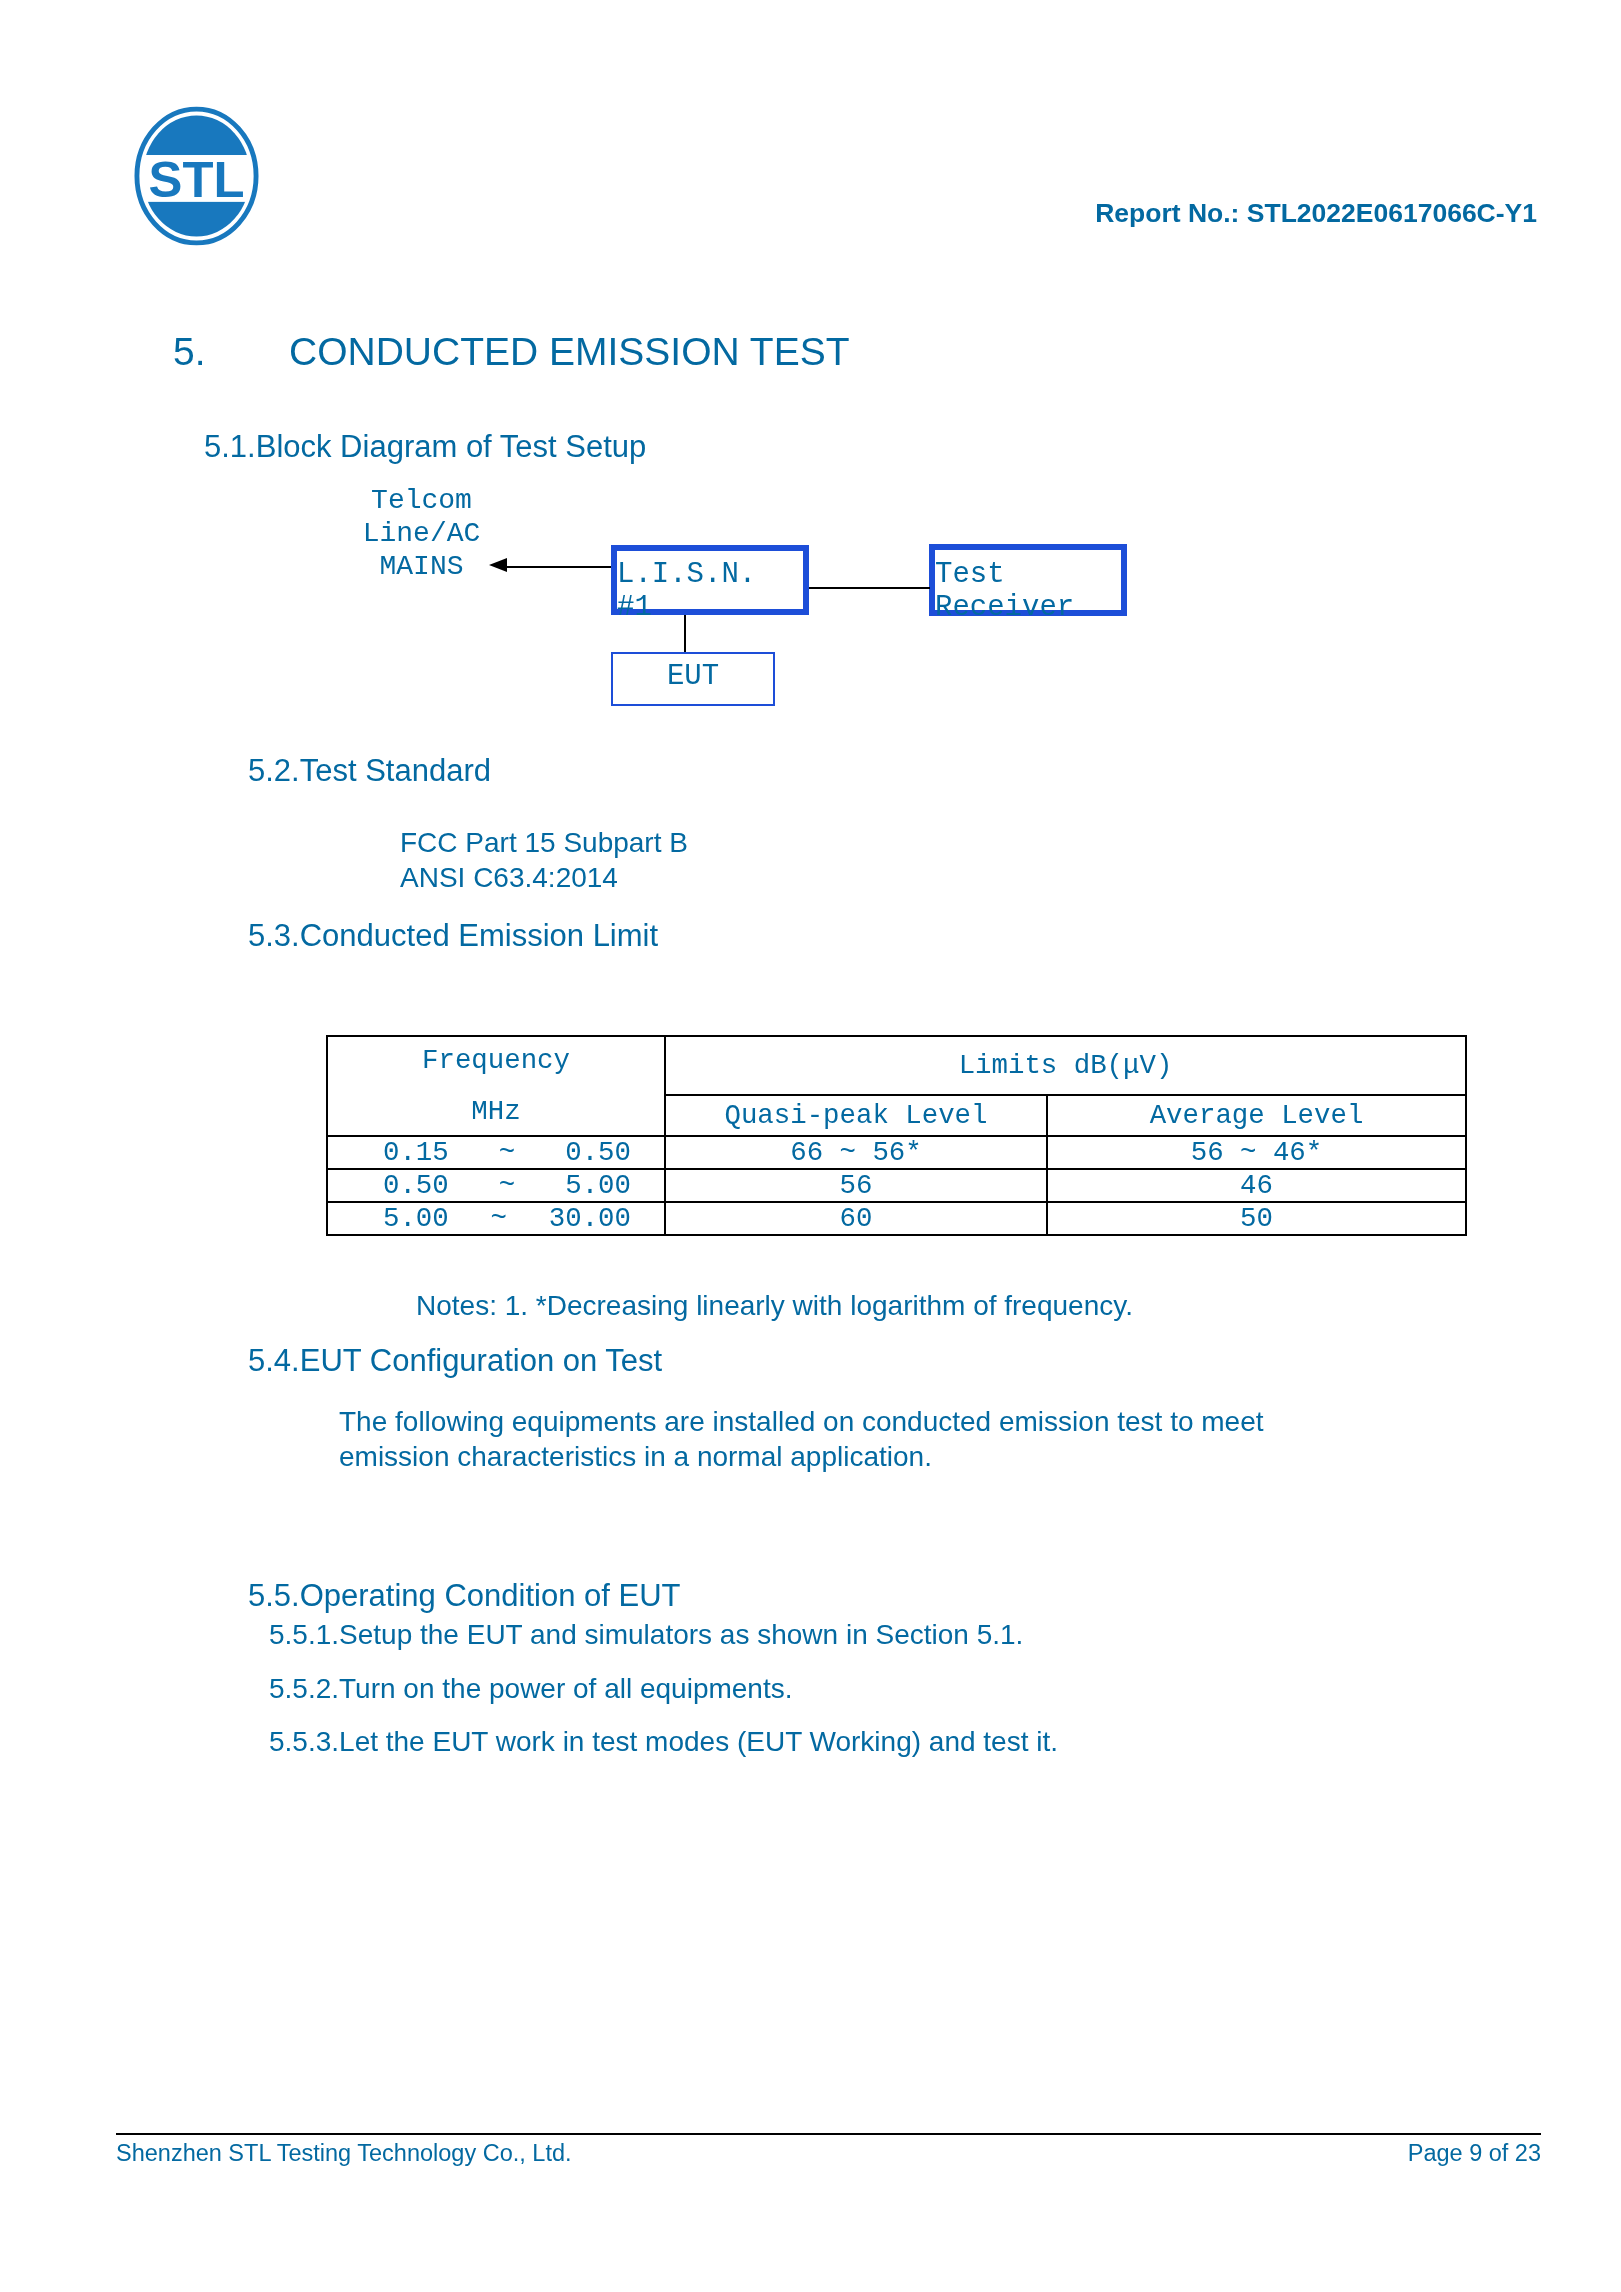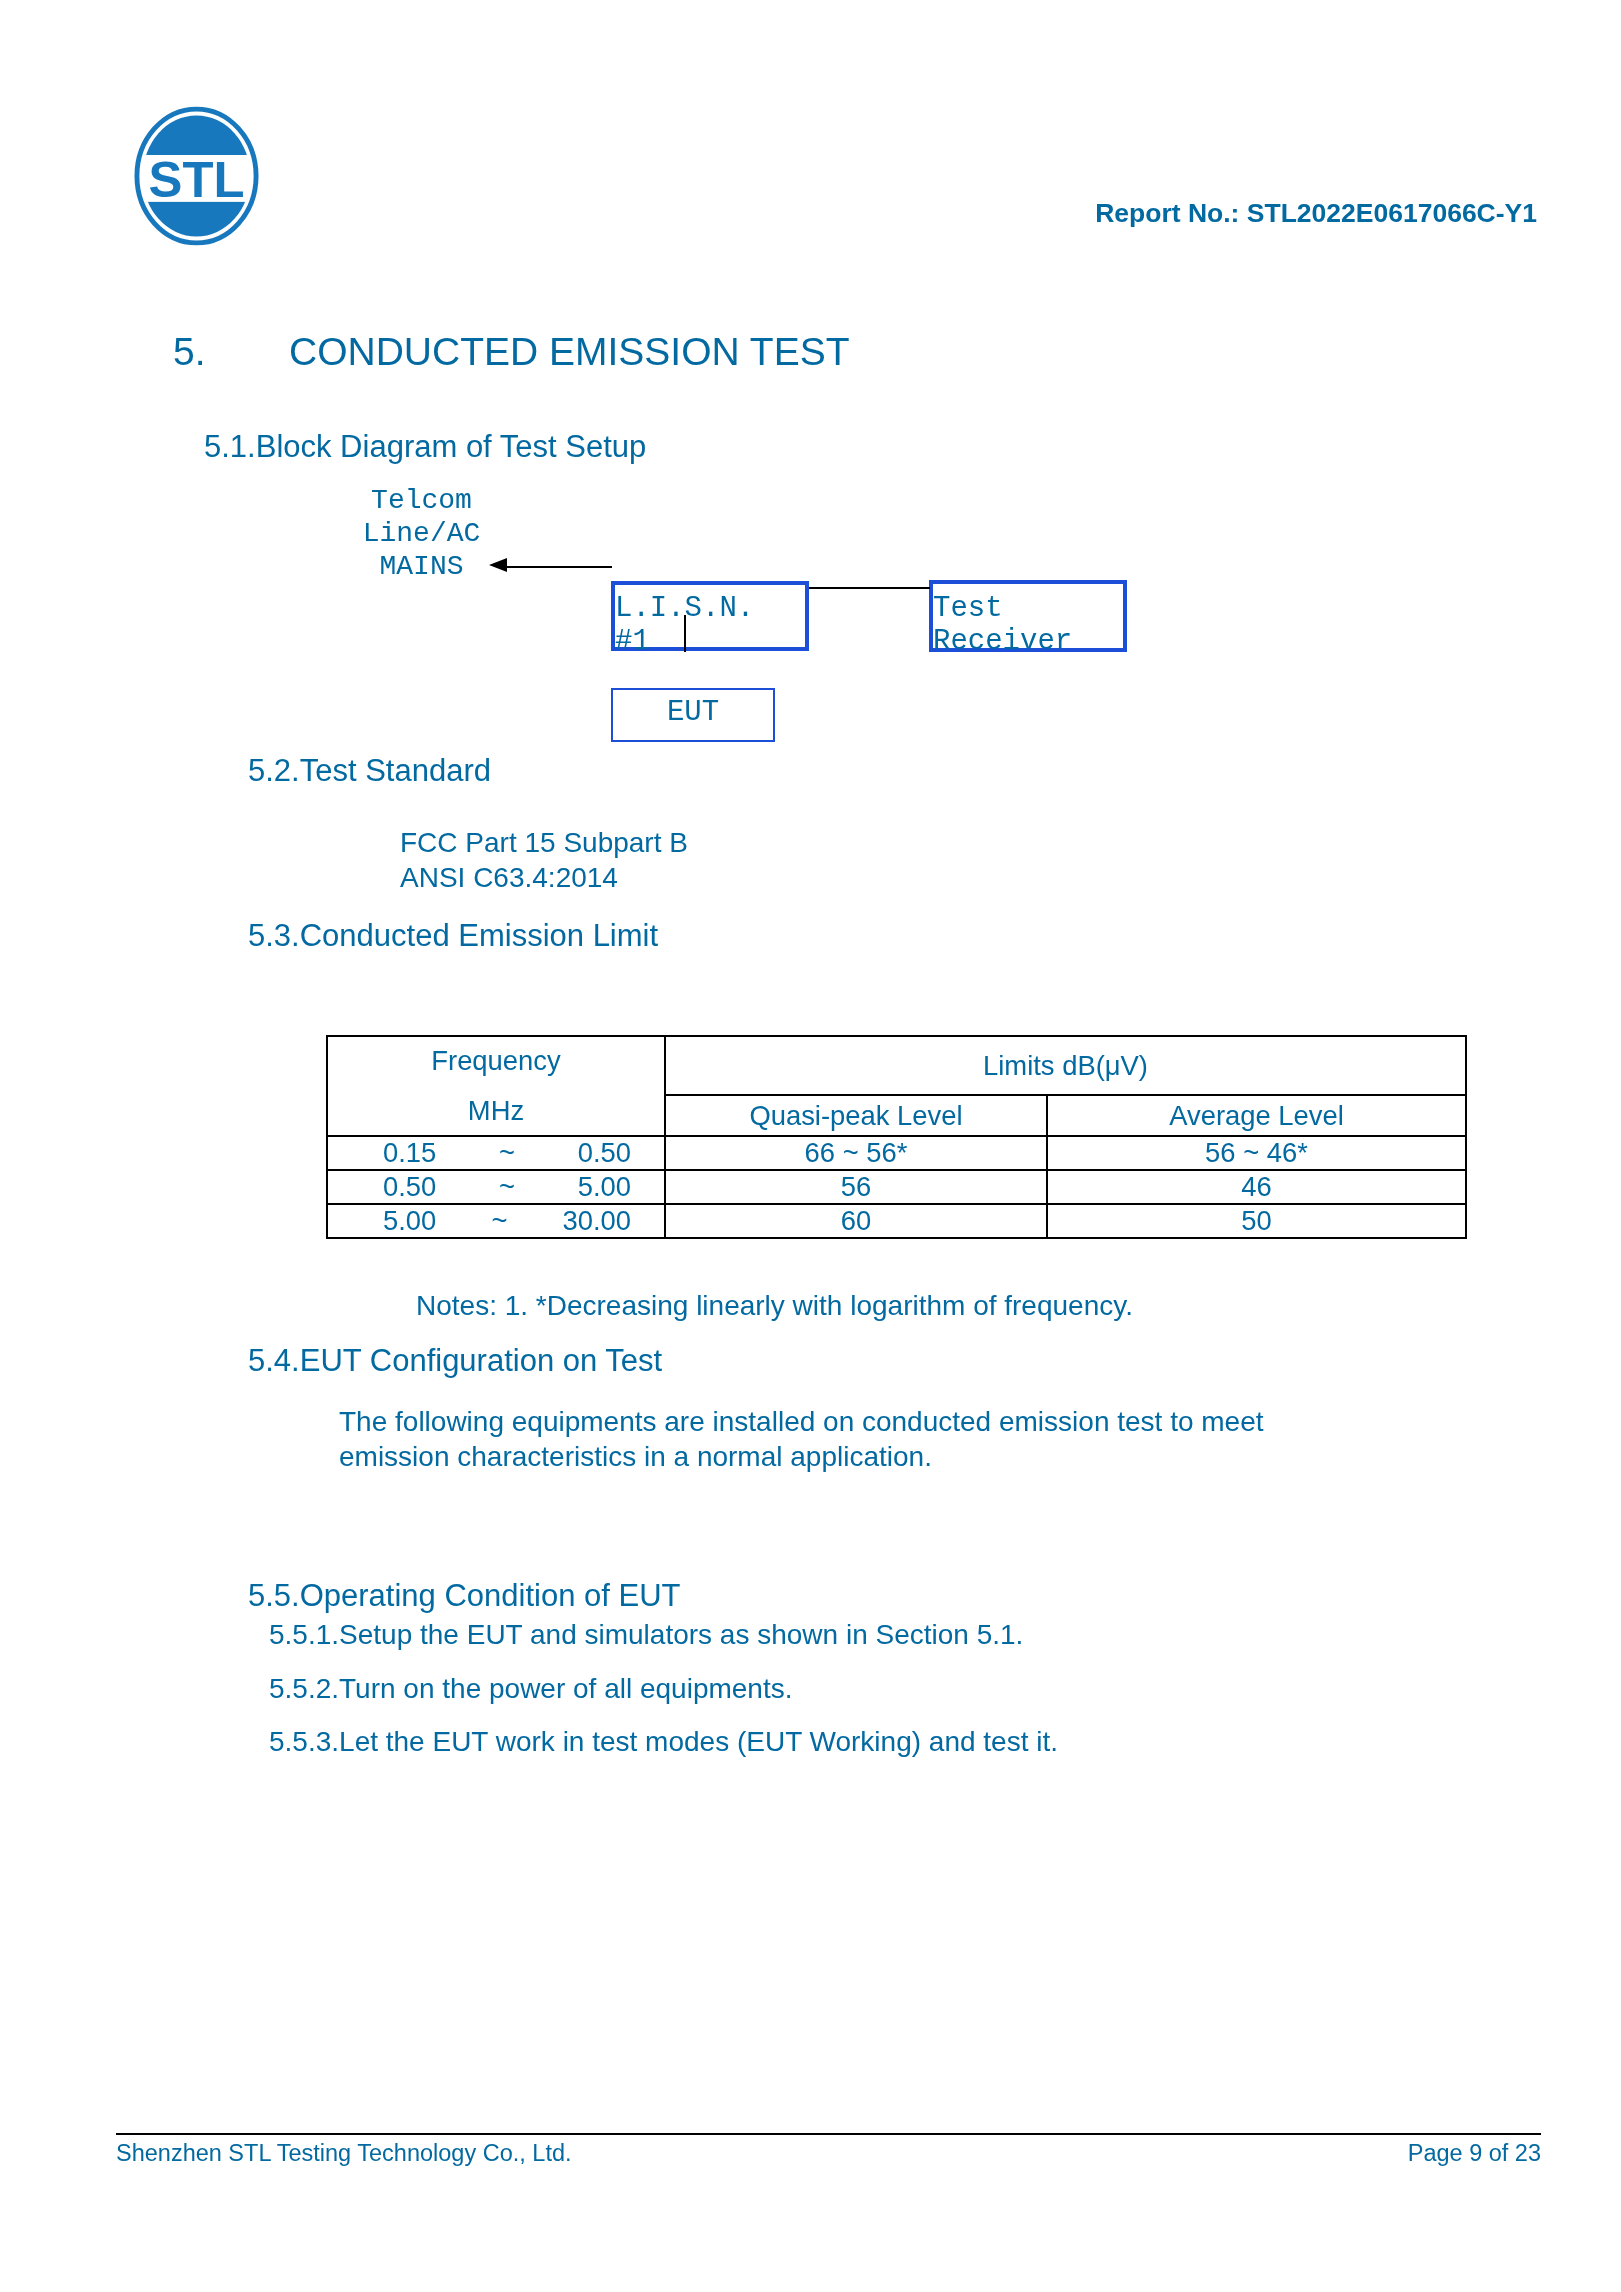--- a/index.html
+++ b/index.html
@@ -20,40 +20,40 @@
   .h1 .num{width:116px;}
   .h2{font-size:31px;white-space:nowrap;}
   .h2.s51{top:416px;left:204px;margin-top:13px;}
   .h2.s52{top:753px;left:248px;}
   .h2.s53{top:918px;left:248px;}
   .h2.s54{top:1343px;left:248px;}
   .h2.s55{top:1578px;left:248px;}
   
   .serif{font-family:Liberation Mono, monospace;}
   .mains-label{top:484px;left:343px;width:157px;text-align:center;font-size:28px;line-height:33px;}
-  .dbox{border:4px solid #1d4ed8;display:flex;justify-content:center;align-items:flex-start;font-size:29px;box-sizing:border-box;margin-top:36px;}
+  .dbox{border:6px solid #1d4ed8;display:flex;justify-content:center;align-items:flex-start;font-size:29px;box-sizing:border-box;}
   .lisn-box{top:545px;left:611px;width:198px;height:70px;padding-top:6.9px;}
   .receiver-box{top:544px;left:929px;width:198px;height:72px;padding-top:7.8px;}
   .eut-box{top:652px;left:611px;width:164px;height:54px;border-width:2.9px;padding-top:5.9px;}
   .hline{background:#000;height:2px;}
   .vline{background:#000;width:2px;}
   .arrow-line{top:566px;left:506px;width:106px;}
   .arrow-head{top:558px;left:489px;width:0;height:0;
     border-top:7.8px solid transparent;border-bottom:7.8px solid transparent;border-right:18.6px solid #000;}
   .conn-h{top:587px;left:809px;width:121px;}
   .conn-v{top:615px;left:684px;height:37px;}
   
   .standards{top:825px;left:400px;font-size:28px;line-height:35px;white-space:nowrap;}
   
   .limit-table-wrap{top:1035px;left:326px;}
   table.limit{border-collapse:collapse;table-layout:fixed;width:1139px;font-size:27.4px;}
   table.limit td{
     border-top:2px solid #000;border-bottom:2px solid #000;
     border-left:2px solid #000;border-right:2px solid #000;
-    text-align:center;vertical-align:middle;padding:0;
+    text-align:center;vertical-align:middle;padding:0;font-family:Liberation Mono, monospace;
   }
   td.freq-head{height:98px;}
   td.freq-head .stack{display:flex;flex-direction:column;justify-content:space-between;height:82px;padding:7.8px 0;}
   tr.r-limits td.limits-head{height:56px;}
   tr.r-sub td{height:38px;}
   tr.r-data td{height:30px;}
   td.freq-range .rng{display:flex;justify-content:space-between;padding:0 33px 0 55px;}
   
   .notes{top:1290px;left:416px;font-size:28px;white-space:nowrap;}
   .para{top:1404px;left:339px;font-size:28px;line-height:35px;white-space:nowrap;}

